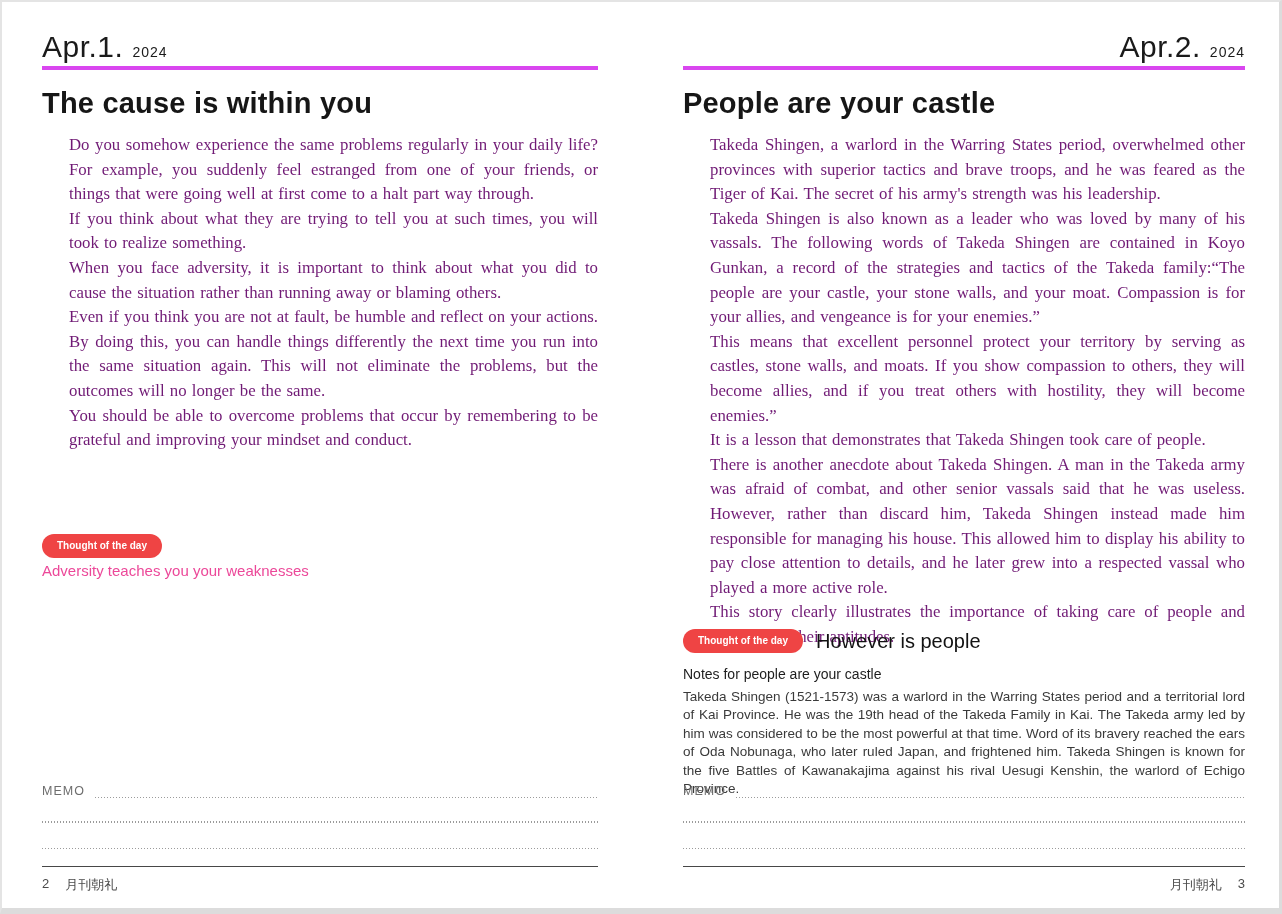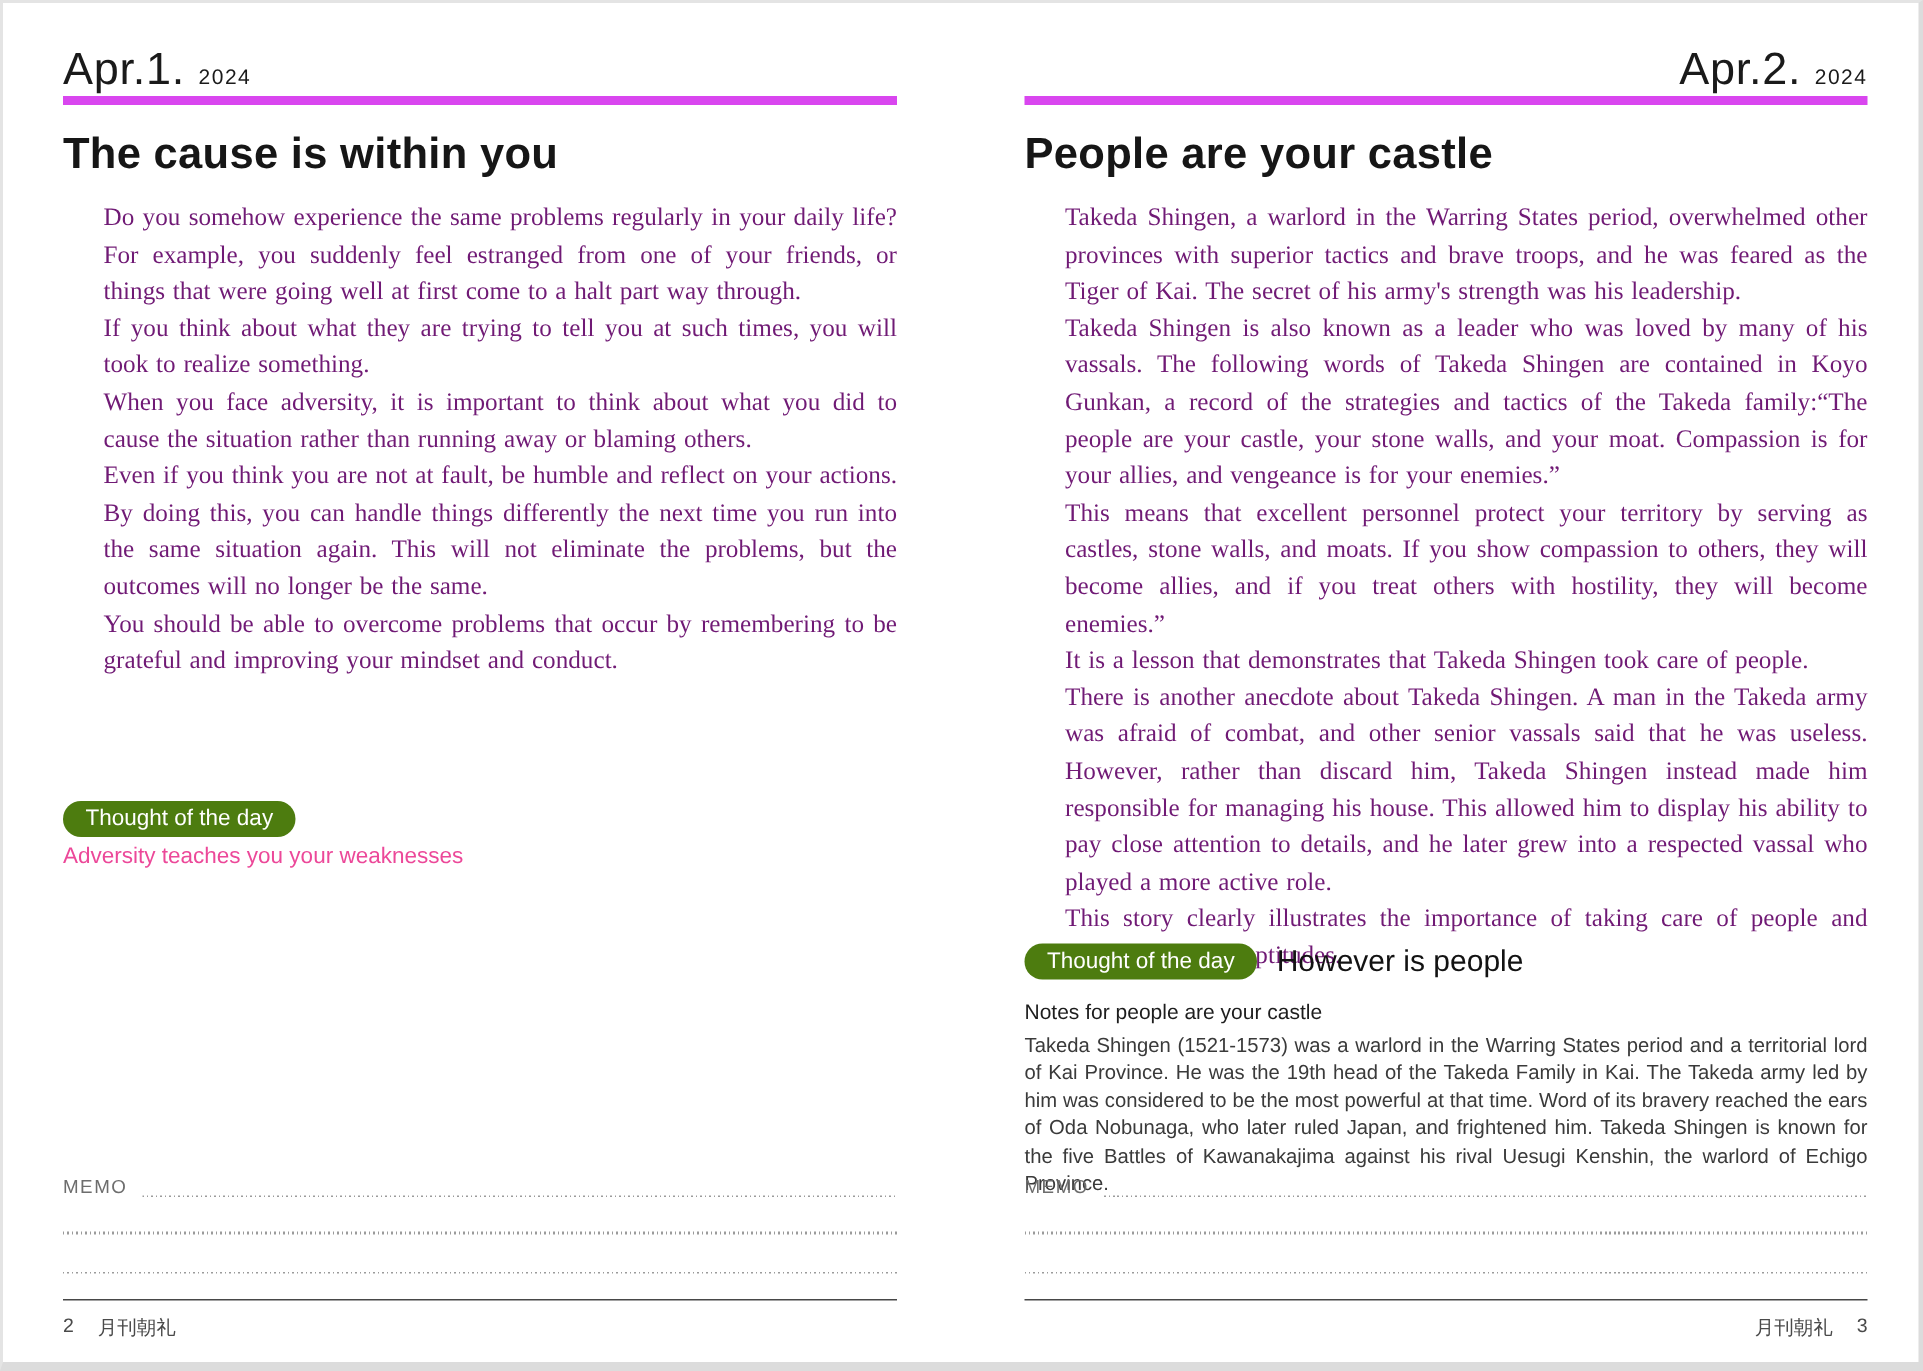--- a/index.html
+++ b/index.html
@@ -14,21 +14,21 @@
     border-bottom:6px solid #dcdcdc;
     overflow:hidden;
     font-family:"Liberation Sans",sans-serif;
   }
   .page{position:absolute;top:0;bottom:0;}
   .page.left{left:40px;width:556px;}
   .page.right{left:681px;width:562px;}
 
   .date-row{
     position:absolute;top:28px;left:0;right:0;height:40px;
-    border-bottom:6px solid #d946ef;
+    border-bottom:4px solid #d946ef;
     display:flex;align-items:baseline;gap:9px;
     box-sizing:border-box;
   }
   .page.right .date-row{justify-content:flex-end;}
   .date-big{font-size:30px;color:#1a1a1a;letter-spacing:0.5px;}
   .date-year{font-size:14px;color:#1a1a1a;letter-spacing:1px;}
 
   .article-title{
     position:absolute;top:86px;left:0;right:0;
     font-size:29px;font-weight:bold;color:#161616;
@@ -37,22 +37,22 @@
   .article-body{
     position:absolute;top:131px;left:0;right:0;
     font-family:"Liberation Serif",serif;
     font-size:16.8px;line-height:24.6px;
     text-align:justify;color:#701a75;word-spacing:1px;margin-left:27px;
   }
   .article-body p{margin:0;}
 
   .badge{
     display:inline-block;
-    background:#4d7c0f;color:#ffffff;
-    font-size:15px;font-weight:normal;line-height:24px;
+    background:#ef4444;color:#ffffff;
+    font-size:10px;font-weight:bold;line-height:24px;
     padding:0 15px;border-radius:13px;white-space:nowrap;
   }
   .thought-block{position:absolute;top:532px;left:0;}
   .thought-text-left{
     position:absolute;top:560px;left:0;right:0;
     font-size:15px;color:#ec4899;
   }
   .thought-row{
     position:absolute;top:627px;left:0;right:0;
     display:flex;align-items:center;gap:13px;

